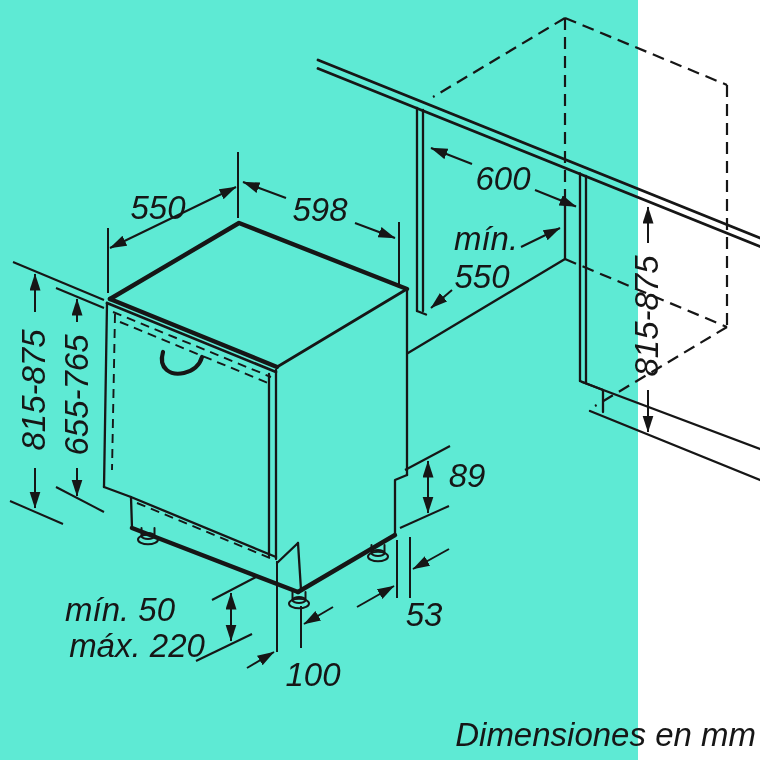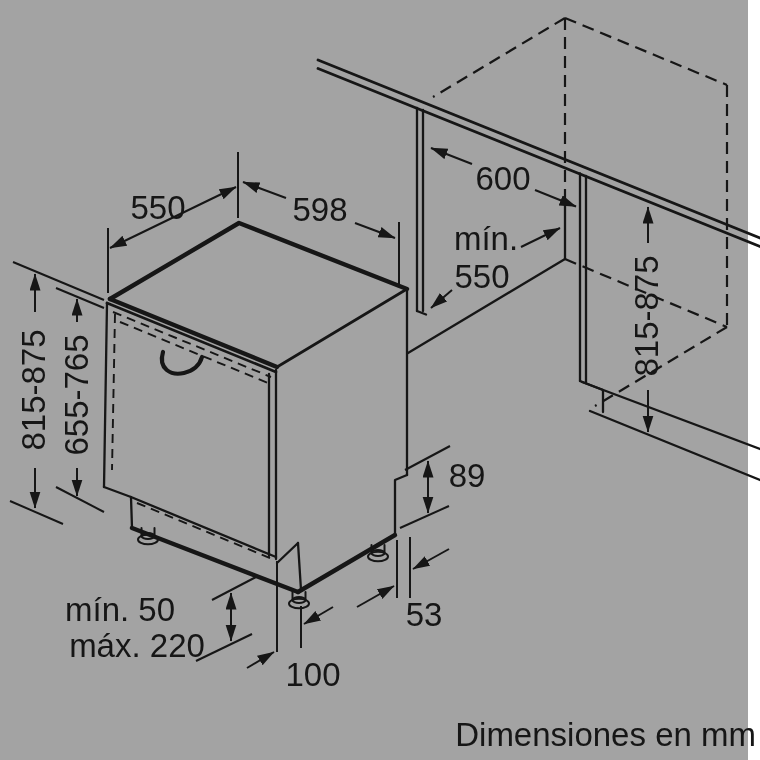--- a/index.html
+++ b/index.html
@@ -1,18 +1,19 @@
 <!DOCTYPE html>
 <html><head>
 <meta charset="utf-8">
 <style>
   html,body{margin:0;padding:0;background:#ffffff;}
   .stage{
-    width:748px;height:760px;position:relative;background:#a3a3a3;
+    width:638px;height:760px;position:relative;background:#5eead4;
     font-family:"Liberation Sans", sans-serif;
+    font-style:italic;
   }
   svg{display:block}
   .ln   {stroke:#161616;stroke-width:2.3;fill:none;stroke-linecap:round;stroke-linejoin:round;}
   .thin {stroke:#161616;stroke-width:2;fill:none;stroke-linecap:round;}
   .thick{stroke:#161616;stroke-width:2.7;fill:none;stroke-linecap:round;stroke-linejoin:round;}
   .xthick{stroke:#161616;stroke-width:4.4;fill:none;stroke-linecap:round;stroke-linejoin:round;}
   .dash {stroke:#161616;stroke-width:2.2;fill:none;stroke-dasharray:12 7;stroke-linecap:butt;}
   .dashf{stroke:#161616;stroke-width:1.9;fill:none;stroke-dasharray:9 6;stroke-linecap:butt;}
   .dim  {stroke:#161616;stroke-width:2;fill:none;stroke-linecap:butt;}
   text{fill:#161616;font-family:"Liberation Sans", sans-serif;font-size:33px;}

